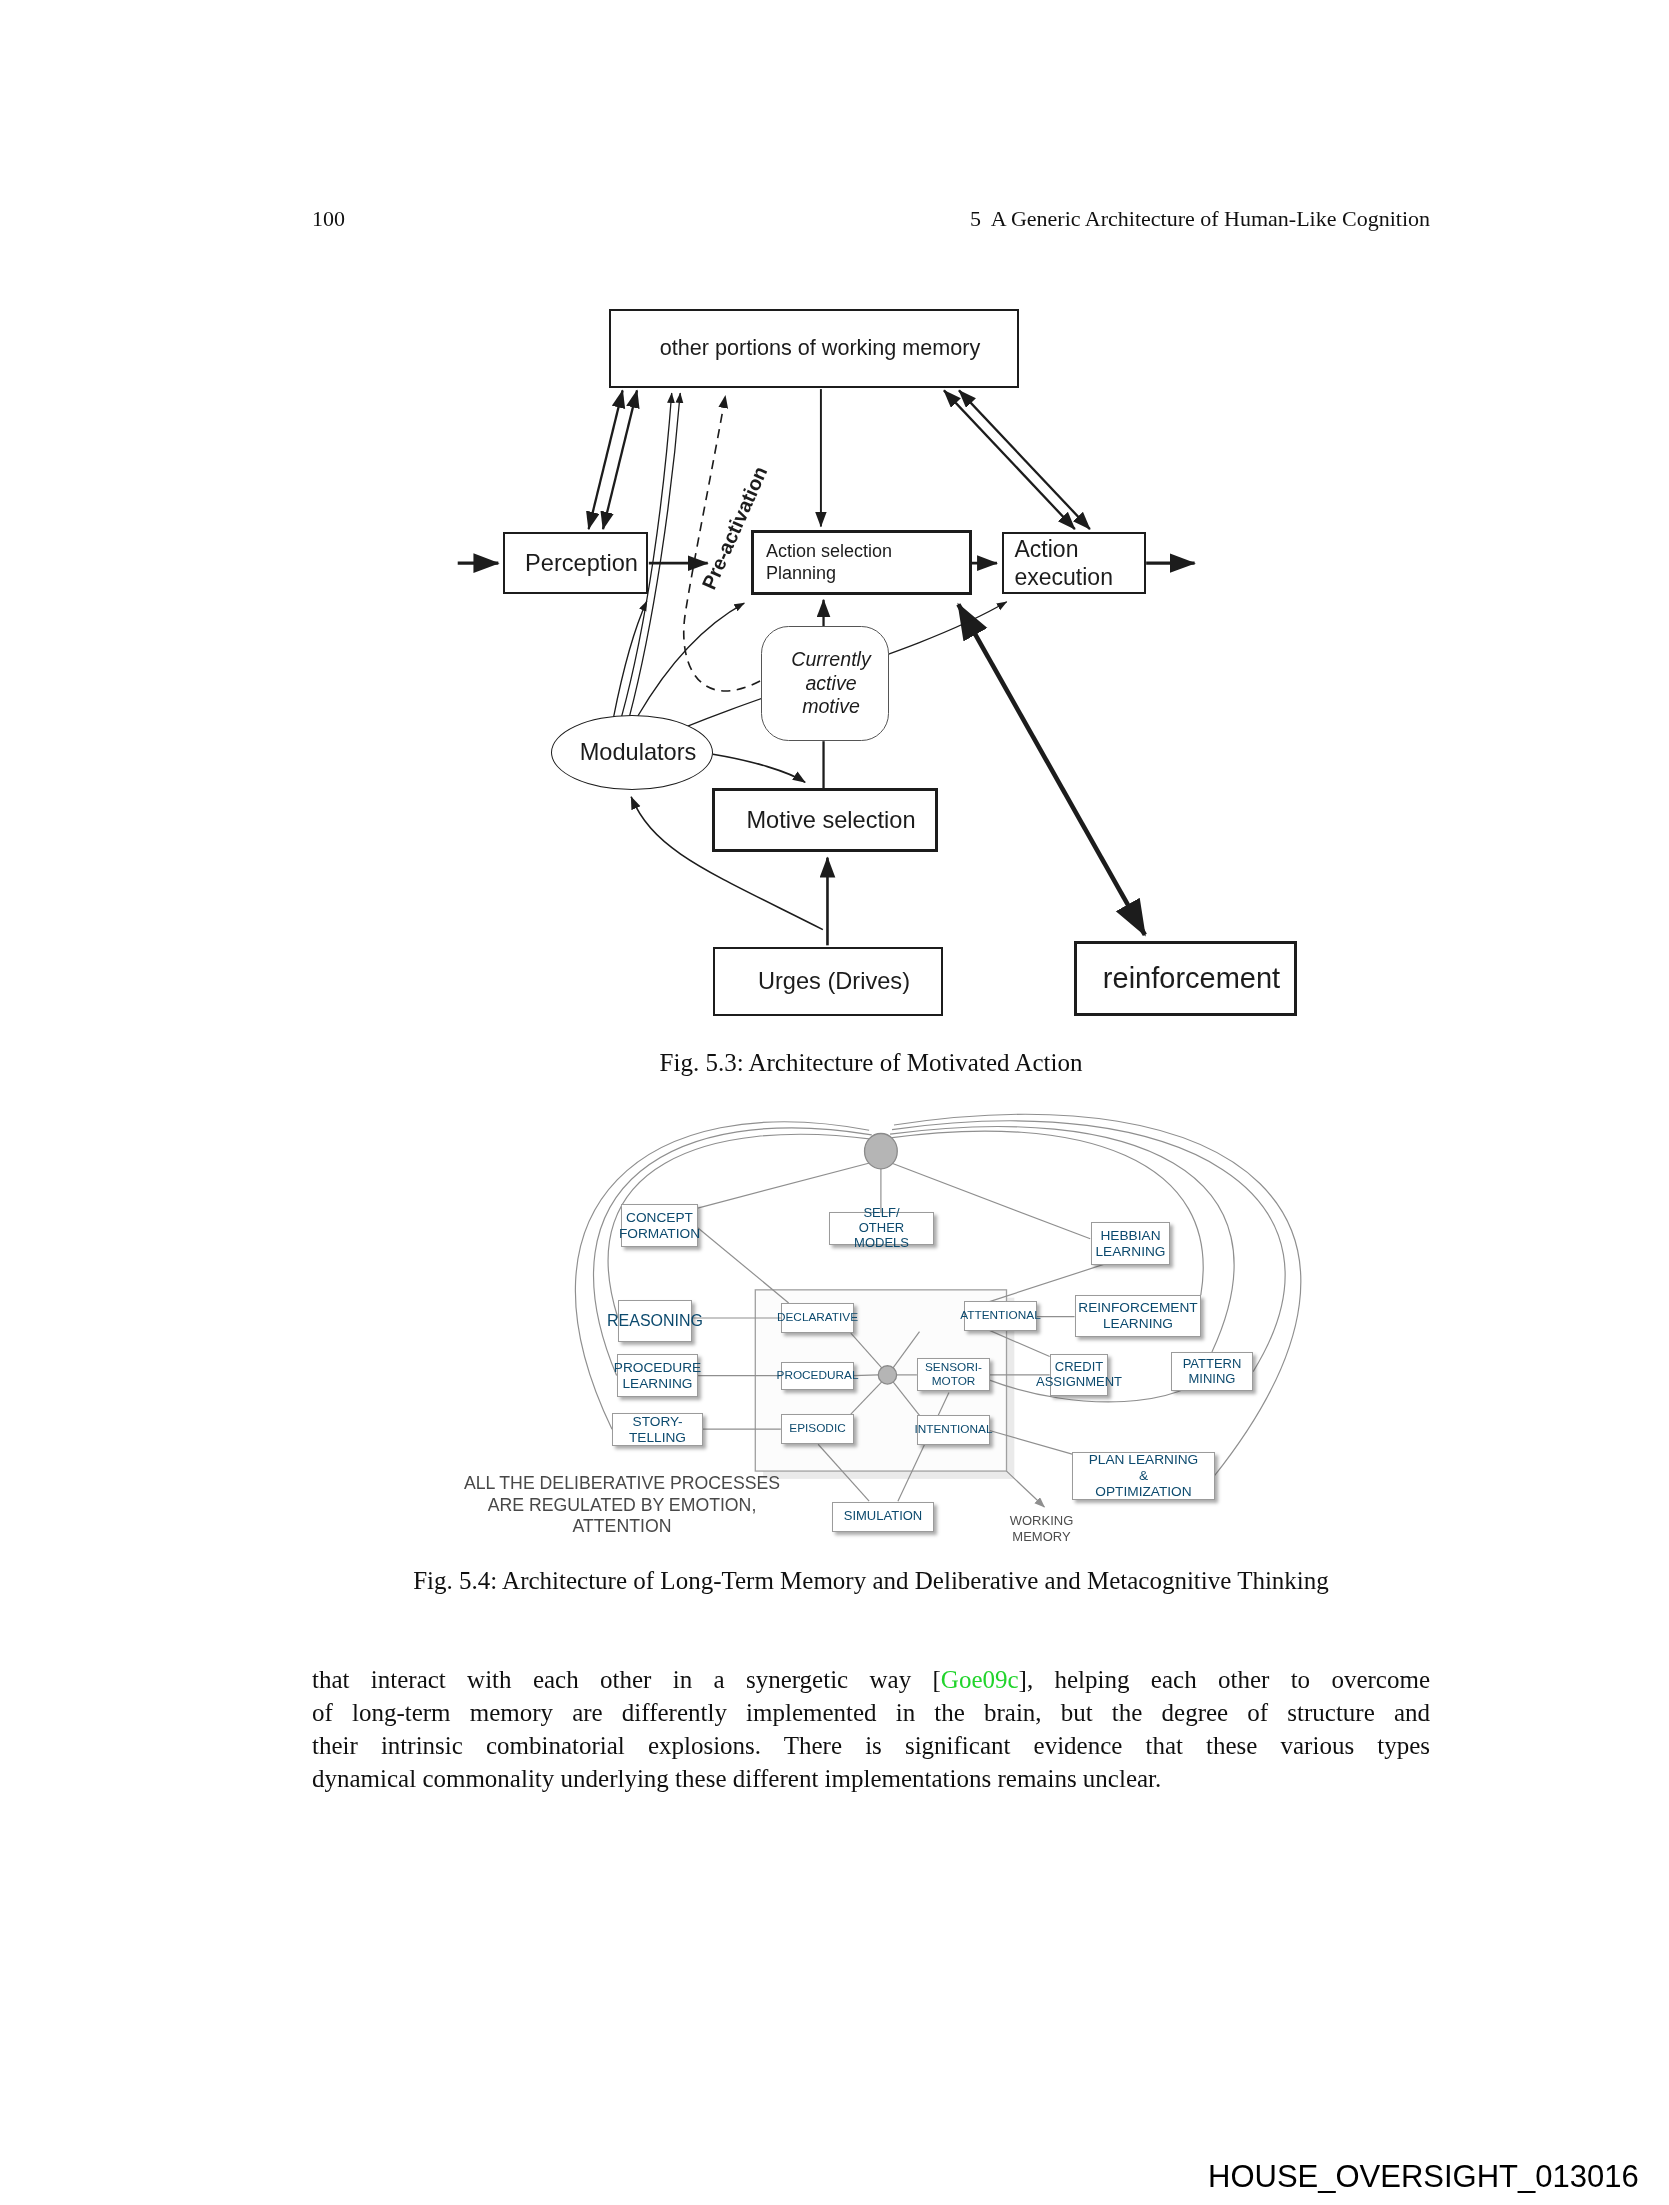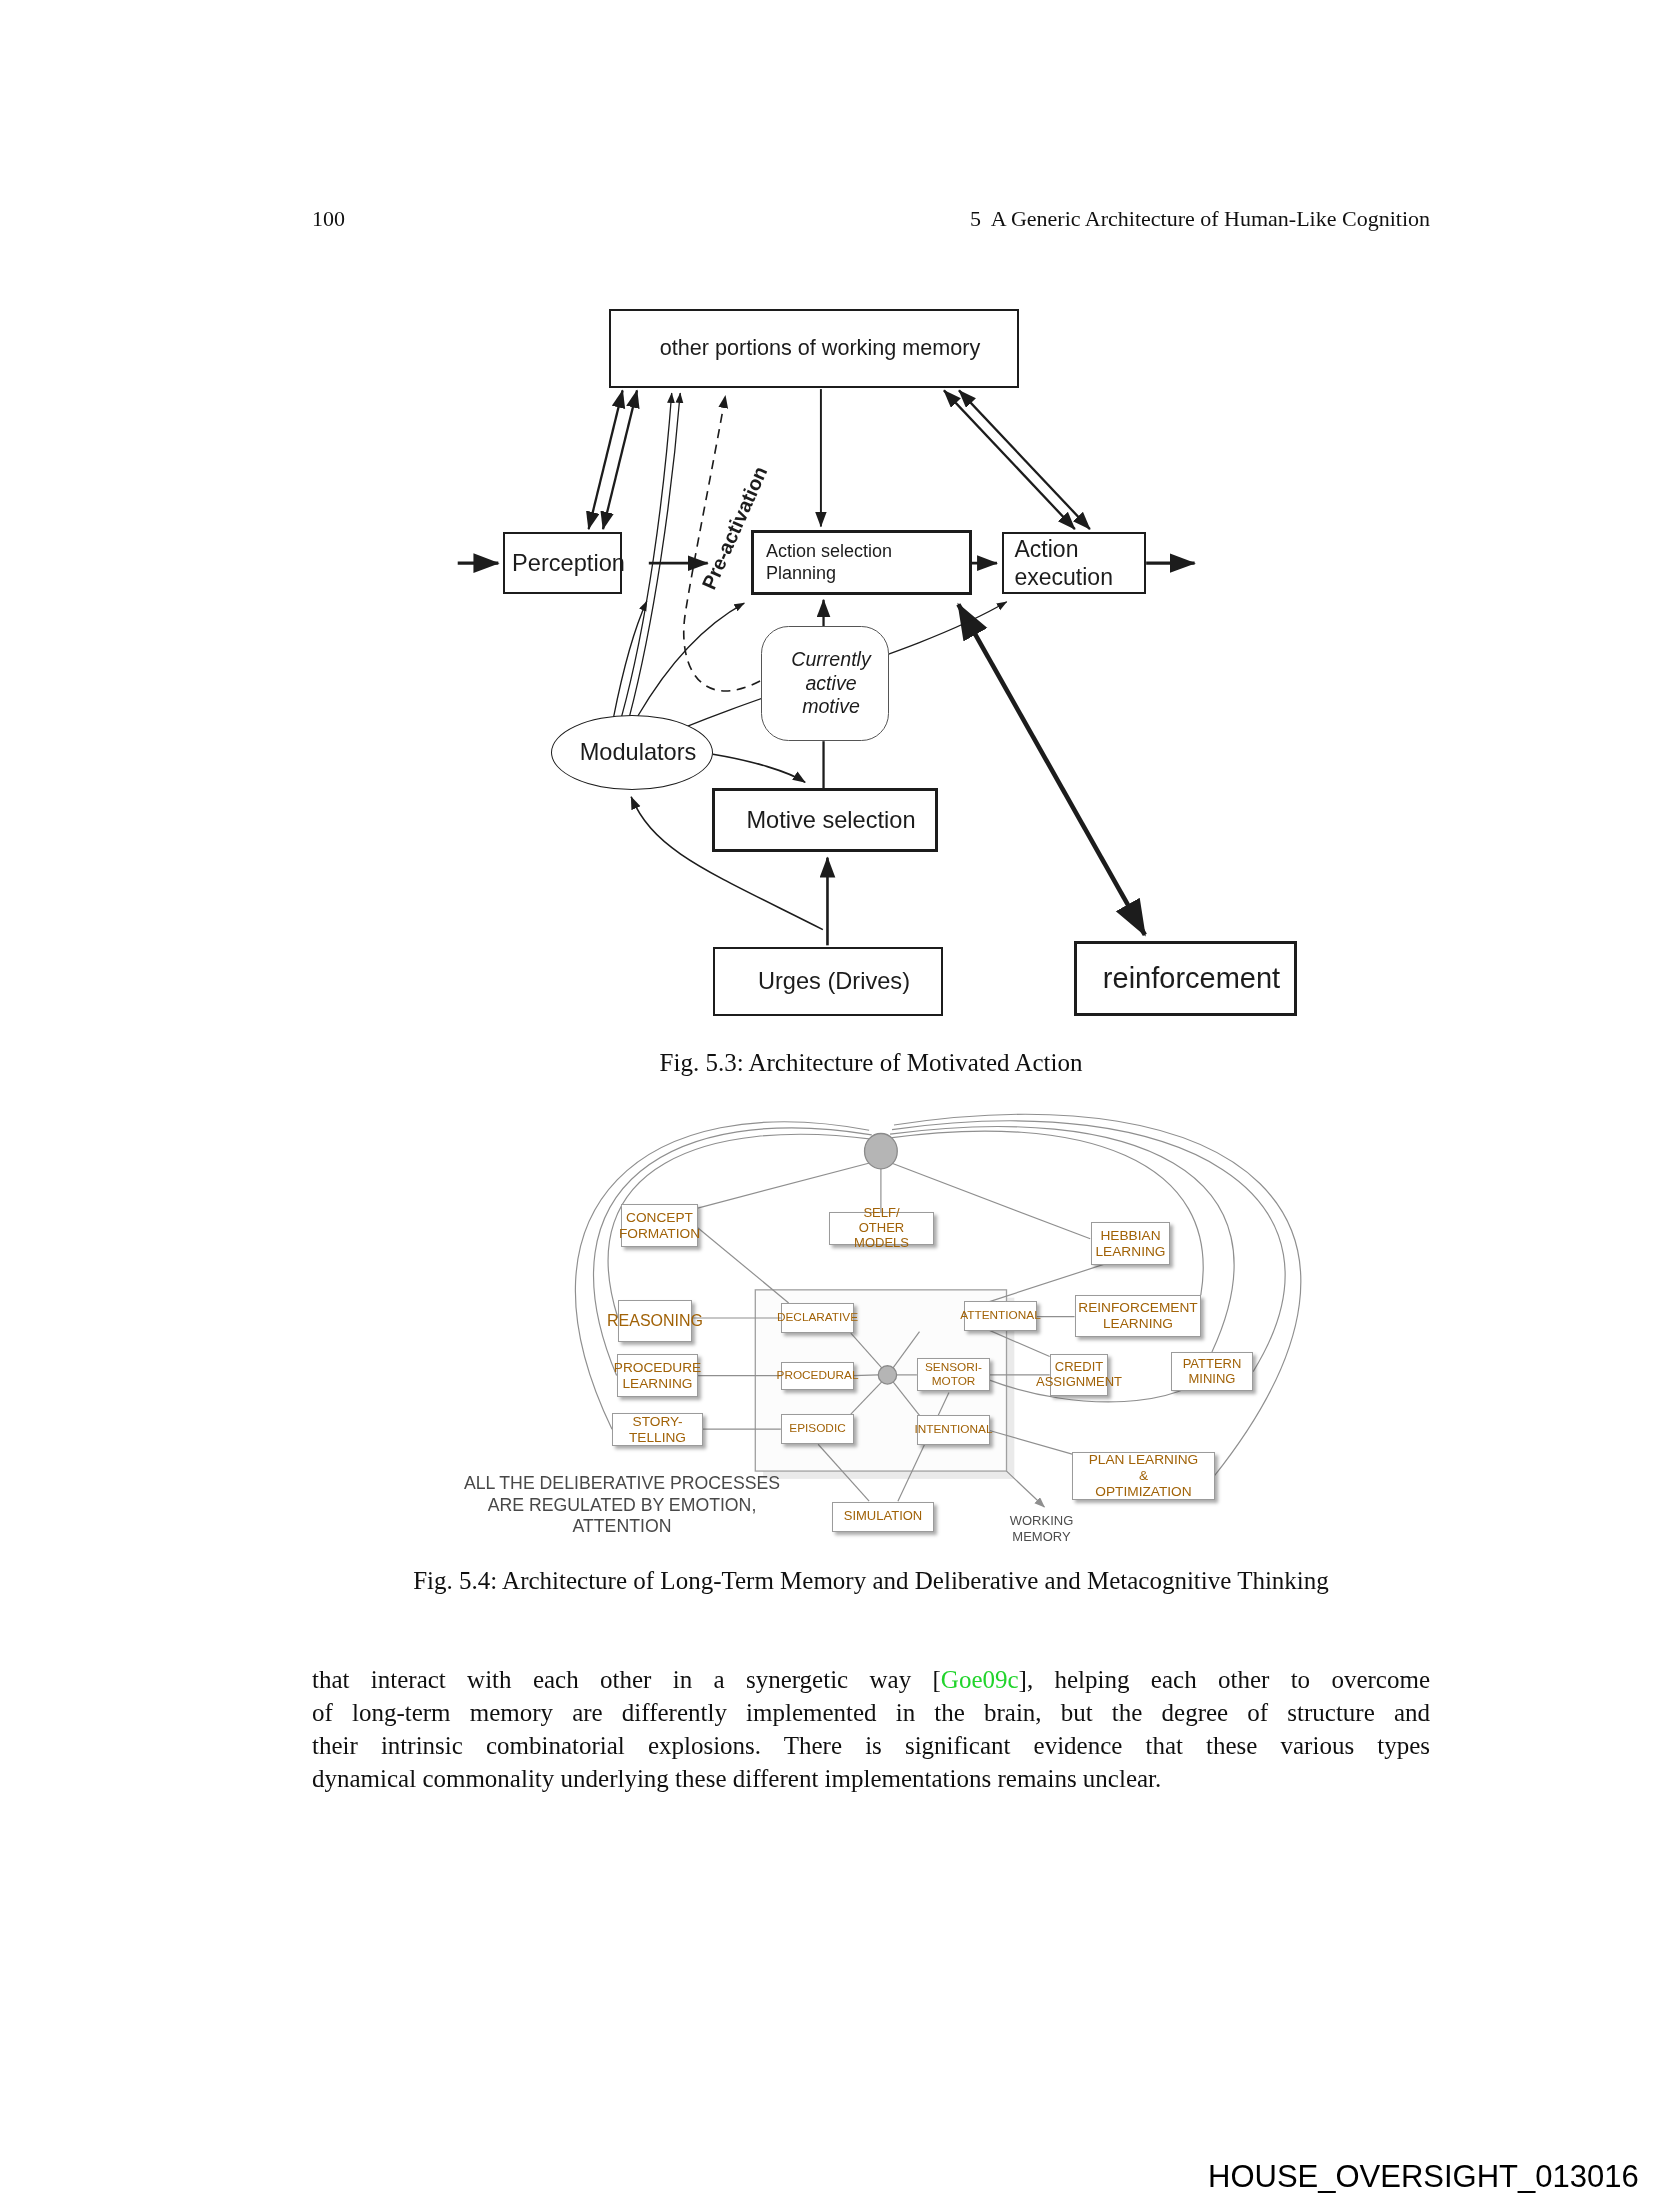--- a/index.html
+++ b/index.html
@@ -14,21 +14,21 @@
   .jline.last{text-align-last:left;}
   .cite{color:#21d42b;}
   
   .b53{position:absolute;background:#fff;border:2px solid #1c1c1c;display:flex;align-items:center;
        justify-content:center;text-align:center;font-family:"Liberation Sans",sans-serif;
        color:#1c1c1c;white-space:pre-line;box-sizing:border-box;z-index:3;line-height:1.22;padding-left:12px;}
   .b53.left{justify-content:flex-start;text-align:left;}
   
   .b54{position:absolute;background:#fff;border:1.3px solid #9b9b9b;
        box-shadow:2.6px 2.6px 3.3px rgba(70,70,70,.45);display:flex;align-items:center;justify-content:center;
-       text-align:center;font-family:"Liberation Sans",sans-serif;color:#a16207;white-space:pre-line;
+       text-align:center;font-family:"Liberation Sans",sans-serif;color:#0c4a6e;white-space:pre-line;
        box-sizing:border-box;z-index:3;line-height:1.15;}
   .lab54{position:absolute;font-family:"Liberation Sans",sans-serif;color:#4d4d4d;white-space:pre-line;
          text-align:center;z-index:3;}
   svg{position:absolute;overflow:visible;}
   .preact{position:absolute;left:735px;top:528px;transform:translate(-50%,-50%) rotate(-66deg);
           font-family:"Liberation Sans",sans-serif;font-weight:bold;font-size:20px;color:#1c1c1c;
           z-index:4;white-space:nowrap;}
   .wmark{font-family:"Liberation Sans",sans-serif;font-size:31px;color:#000;letter-spacing:0px;}
 </style>
 </head>
@@ -75,21 +75,21 @@
       <path d="M288,656 C305,570 322,515 339,478" stroke-width="2" marker-end="url(#mB)"></path>
       <path d="M325,654 C380,560 435,510 488,481" stroke-width="2" marker-end="url(#mB)"></path>
 
       <path d="M340,695 C530,610 750,560 889,479" stroke-width="2" marker-end="url(#mB)"></path>
 
       <path d="M512,600 C420,648 385,575 398,495 C410,418 442,262 459,164" stroke-width="2.5" stroke-dasharray="14 10" marker-end="url(#mB)"></path>
     </g>
   </svg>
 
   <div class="b53" style="left:609px;top:309px;width:410px;height:79px;border-width:2.6px;font-size:21.6px;">other portions of working memory</div>
-  <div class="b53" style="left:503px;top:532px;width:119px;height:62px;font-size:23.6px;">Perception</div>
+  <div class="b53" style="left:503px;top:532px;width:145px;height:62px;font-size:23.6px;">Perception</div>
   <div class="b53 left" style="left:712px;top:530px;width:221px;height:65px;border-width:3.3px;font-size:18px;margin-left:39px;">Action selection
 Planning</div>
   <div class="b53 left" style="left:1002px;top:532px;width:144px;height:62px;font-size:23px;padding-left:10.5px;">Action
 execution</div>
   <div class="b53" style="left:761px;top:626px;width:128px;height:115px;border-width:1.3px;border-color:#555;border-radius:27.5px;font-style:italic;font-size:19.6px;">Currently
 active
 motive</div>
   <div class="b53" style="left:551px;top:715px;width:162px;height:75px;border-width:1.3px;border-radius:50%;font-size:23.6px;">Modulators</div>
   <div class="b53" style="left:712px;top:788px;width:226px;height:64px;border-width:3.3px;font-size:23.6px;">Motive selection</div>
   <div class="b53" style="left:713px;top:947px;width:230px;height:69px;border-width:2.6px;font-size:23.6px;">Urges (Drives)</div>

